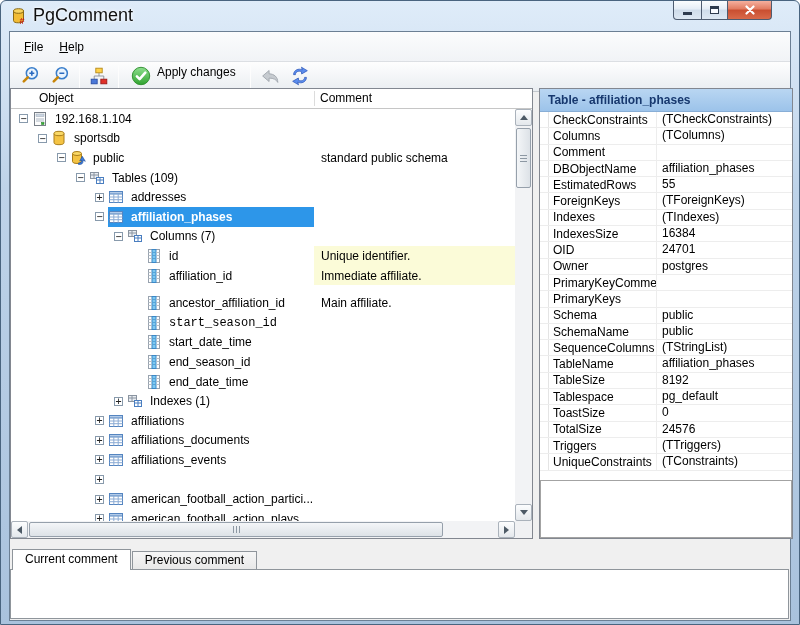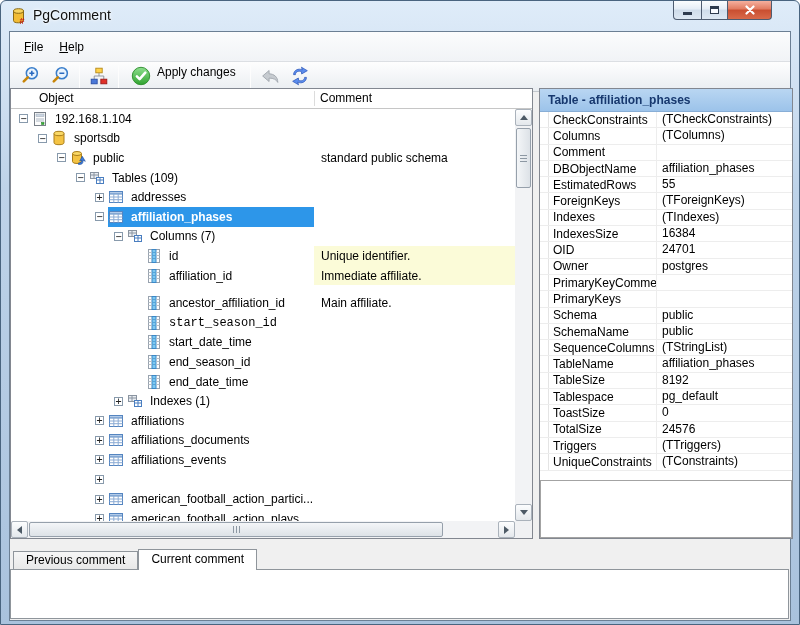--- a/index.html
+++ b/index.html
@@ -4,21 +4,21 @@
 <style>
   * { margin:0; padding:0; box-sizing:border-box; }
   body { background:#ffffff; font-family:"Liberation Sans", sans-serif; font-size:12px; color:#000; }
   .window { position:relative; width:800px; height:625px;
     background:linear-gradient(#dfecf9, #bed3e9 30%, #a9c2dd);
     border:1px solid #49647f; border-radius:6px 6px 0 0; overflow:hidden; }
 
   
   .titlebar { position:absolute; left:0; top:0; right:0; height:30px; }
   .title-icon { position:absolute; left:10px; top:7px; width:16px; height:16px; }
-  .window-title { position:absolute; left:32px; top:0; line-height:29px; font-size:14px; color:#101010;
+  .window-title { position:absolute; left:32px; top:0; line-height:29px; font-size:18px; color:#101010;
     text-shadow:0 0 4px #fff, 0 0 2px #fff; }
   .capbtns { position:absolute; top:0; right:27px; display:flex; }
   .capbtn { height:19px; border:1px solid #4e5c70; border-top:none; display:flex; align-items:center; justify-content:center;
     background:linear-gradient(#fbfdfe, #e5edf6 45%, #cfdcea 50%, #dde8f3); margin-left:-1px; }
   .capbtn.min { width:29px; border-radius:0 0 0 4px; }
   .capbtn.max { width:27px; }
   .capbtn.close { width:45px; border-radius:0 0 4px 0;
     background:linear-gradient(#f5b09e, #e17a60 45%, #c94e30 50%, #d96a4a); }
   .glyph-min { width:9px; height:3px; background:#2e3b4e; margin-top:6px; }
   .glyph-max { width:9px; height:8px; border:1px solid #2e3b4e; border-top:3px solid #2e3b4e; background:#f8fbff; }
@@ -714,22 +714,22 @@
             <div class="irow">
     <span class="igutter"></span>
     <span class="iname">UniqueConstraints</span>
     <span class="ivalue">(TConstraints)</span>
   </div>
           </div>
         <div class="insp-desc"></div>
       </div>
 
       <div class="tabbar">
+        <div class="tab active">Current comment</div>
         <div class="tab inactive">Previous comment</div>
-        <div class="tab active">Current comment</div>
       </div>
       <div class="comment-box">
         <textarea style=""></textarea>
       </div>
 
     </div>
   </div>
 </div>
 
 </body></html>

